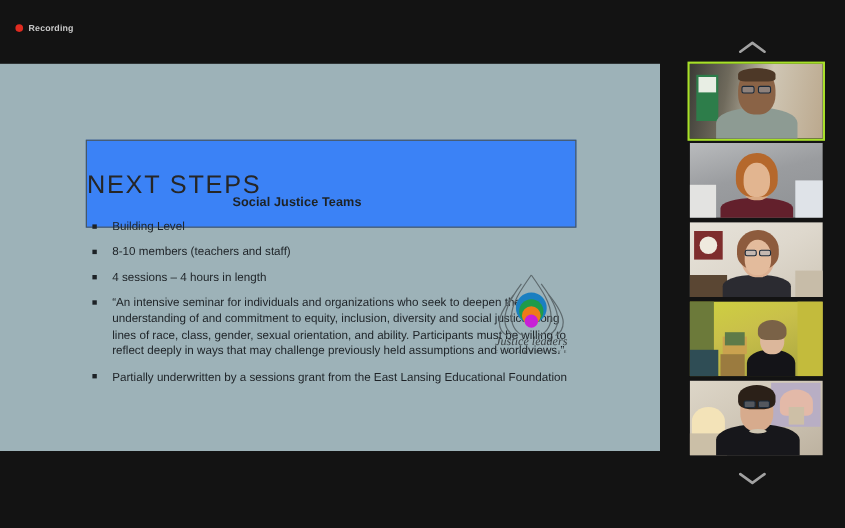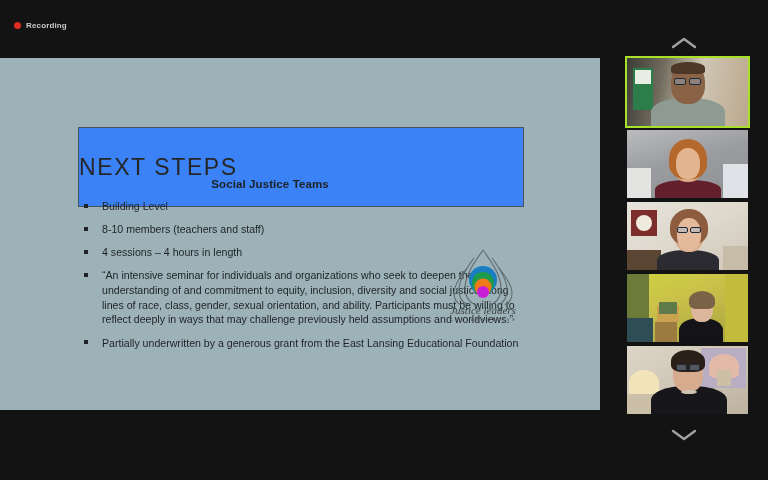--- a/index.html
+++ b/index.html
@@ -109,21 +109,21 @@
       <div id="title-text">NEXT STEPS</div>
     </div>
 
     <div id="slide-body">
       <div id="subhead">Social Justice Teams</div>
       <ul id="bullets">
         <li><span class="sq"></span><span>Building Level</span></li>
         <li><span class="sq"></span><span>8-10 members (teachers and staff)</span></li>
         <li><span class="sq"></span><span>4 sessions – 4 hours in length</span></li>
         <li class="para"><span class="sq"></span><span>“An intensive seminar for individuals and organizations who seek to deepen their understanding of and commitment to equity, inclusion, diversity and social justice along lines of race, class, gender, sexual orientation, and ability. Participants must be willing to reflect deeply in ways that may challenge previously held assumptions and worldviews.”</span></li>
-        <li class="para"><span class="sq"></span><span>Partially underwritten by a generous grant from the East Lansing Educational Foundation</span></li>
+        <li class="para"><span class="sq"></span><span>Partially underwritten by a sessions grant from the East Lansing Educational Foundation</span></li>
       </ul>
     </div>
 
     <div id="logo">
       <svg viewBox="0 0 80 80" width="80" height="80">
         <g stroke="#5e6a6e" fill="none" stroke-width="1.1">
           <path d="M40 4 C30 18 22 30 22 42 C22 52 28 58 34 59"></path>
           <path d="M40 4 C50 18 58 30 58 42 C58 52 52 58 46 59"></path>
           <path d="M31 12 C22 24 16 34 16 44 C16 52 20 57 25 59"></path>
           <path d="M49 12 C58 24 64 34 64 44 C64 52 60 57 55 59"></path>

